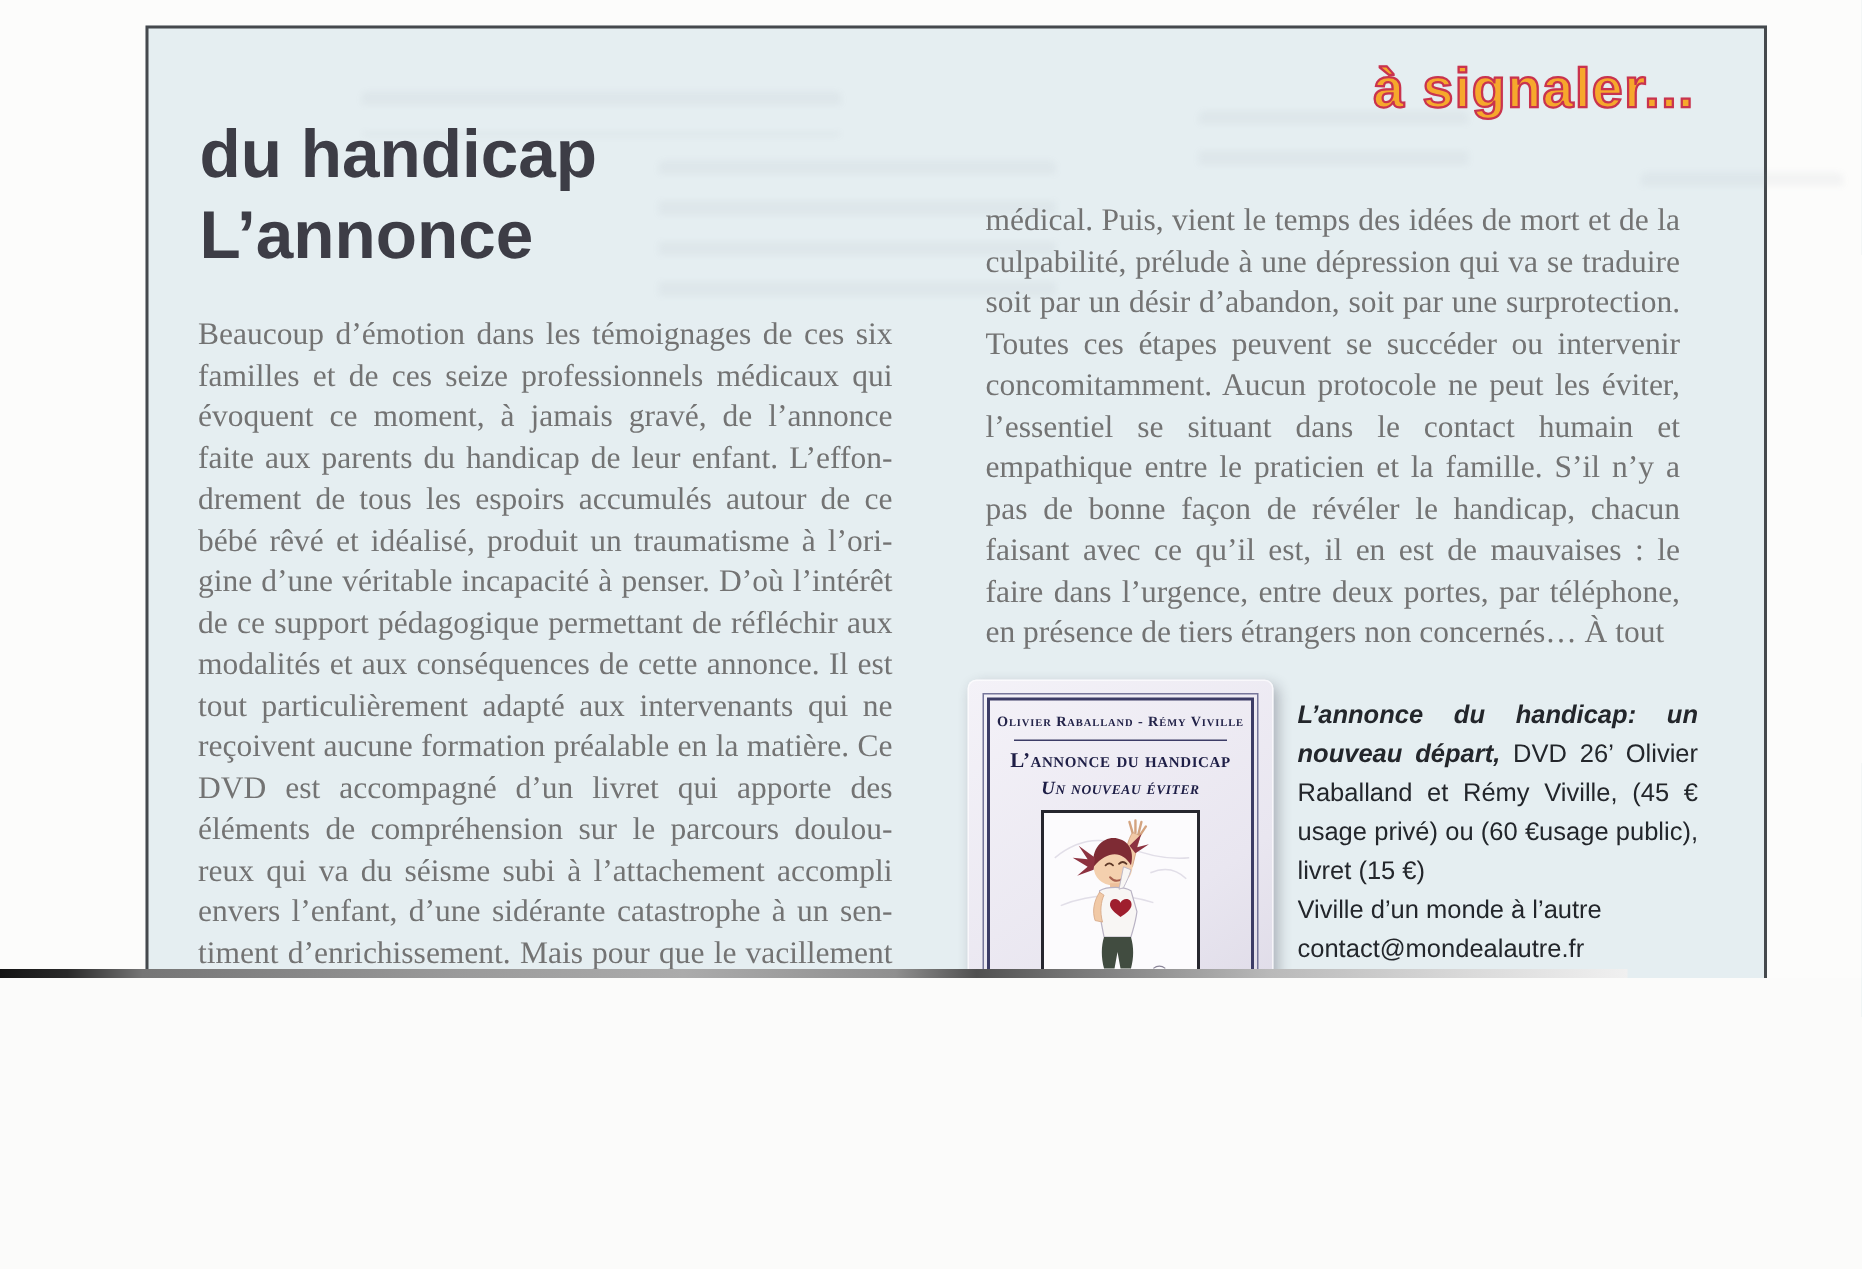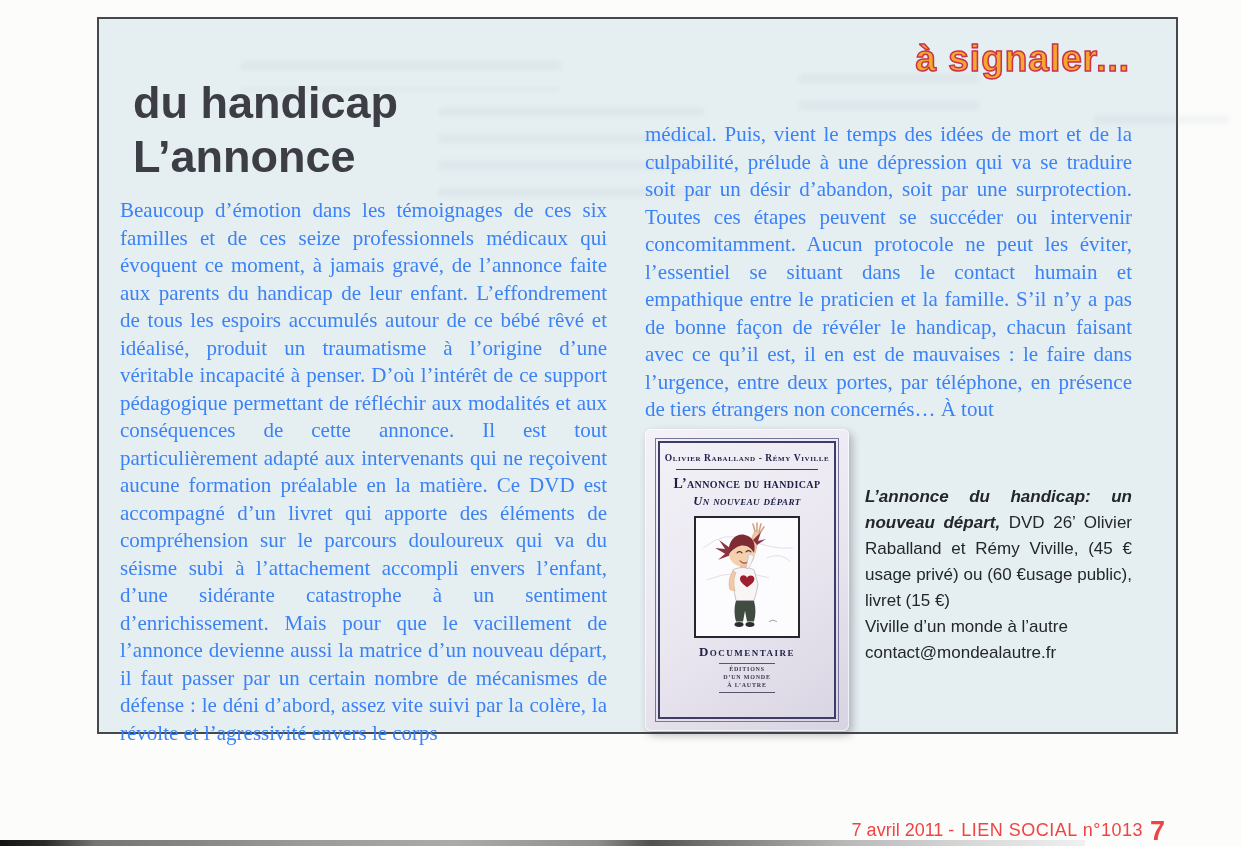--- a/index.html
+++ b/index.html
@@ -1,19 +1,19 @@
 <!DOCTYPE html>
 <html lang="fr"><head>
 <meta charset="utf-8">
 <style>
   * { box-sizing: border-box; }
   html,body { margin:0; padding:0; }
   body { width:1241px; height:846px; background:#fbfbfa; font-family:"Liberation Sans",sans-serif; }
 
-  .page { position:relative; width:1241px; height:846px; overflow:hidden; background:#fcfcfb; }
+  .page { position:relative; width:1241px; height:652px; overflow:hidden; background:#fcfcfb; }
 
   
   .panel { position:absolute; left:97px; top:17px; width:1081px; height:717px;
            background:#e5eef1; border:2px solid #45494d; }
 
   
   .ghost { position:absolute; filter:blur(2px); opacity:.5; border-radius:4px;
            background:repeating-linear-gradient(180deg, rgba(128,138,152,.14) 0 9px, rgba(128,138,152,0) 9px 27px); }
   .g1 { left:340px; top:88px;  width:265px; height:100px; }
   .g2 { left:142px; top:42px;  width:320px; height:30px;  }
@@ -26,21 +26,21 @@
               color:#f6a82c; -webkit-text-stroke:1.5px #c9334e; text-shadow:0 0 1px #c9334e; }
 
   
   .title { position:absolute; left:133px; top:76px; margin:0;
            font:700 45px/54px "Liberation Sans",sans-serif; color:#3d3d46; }
   .title span { display:block; }
 
   
   .left-col  { position:absolute; left:120px; top:197px; width:487px; }
   .right-col { position:absolute; left:645px; top:121px; width:487px; }
-  .body-text { margin:0; font:400 21px/27.5px "Liberation Serif",serif; color:#3b82f6;
+  .body-text { margin:12px; font:400 21px/27.5px "Liberation Serif",serif; color:#737373;
                text-align:justify; hyphens:auto; -webkit-hyphens:auto; }
 
   
   .dvd { float:left; width:204px; height:302px; margin:5px 16px 4px 0; position:relative; }
   .cover { position:absolute; inset:0; border-radius:6px;
            background:linear-gradient(145deg,#f4f2f8 0%,#e9e6f0 55%,#d7d3e1 100%);
            box-shadow:3px 4px 9px rgba(40,40,60,.32), inset 0 0 0 1px rgba(255,255,255,.65); }
   .frame-outer { position:absolute; inset:9px 10px; border:1px solid #76769a; }
   .frame-inner { position:absolute; inset:12px 13px; border:2px solid #3c3c66;
                  display:flex; flex-direction:column; align-items:center;
@@ -54,21 +54,21 @@
                     font-variant:small-caps; letter-spacing:.4px; color:#1e1e46; margin-top:2px; }
   .illo { width:106px; height:124px; border:2px solid #26262e; background:#fcfbfd;
           margin:7px 0 5px; overflow:hidden; }
   .cover-genre { font:700 13px/1.2 "Liberation Serif",serif; font-variant:small-caps;
                  letter-spacing:1.5px; color:#232349; margin-top:1px; }
   .pub { margin-top:4px; text-align:center; color:#3a3a50;
          border-top:1px solid #55556e; border-bottom:1px solid #55556e; padding:2px 4px; }
   .pub div { font:700 6px/1.3 "Liberation Serif",serif; letter-spacing:.8px; text-transform:uppercase; }
 
   
-  .caption { overflow:hidden; margin-top:60px; font:400 17px/26px "Liberation Sans",sans-serif;
+  .caption { overflow:hidden; margin-top:28px; font:400 17px/26px "Liberation Sans",sans-serif;
              color:#23262b; text-align:justify; }
   .cap-lead { font-weight:700; font-style:italic; }
 
   
   .footer { position:absolute; left:700px; top:772px; width:465px;
             display:flex; justify-content:flex-end; align-items:center; gap:7px;
             font:400 18px/1.2 "Liberation Sans",sans-serif; color:#ef4444;margin-top:43px; }
   .footer .journal { font-weight:400; letter-spacing:.5px; }
   .footer .pageno  { font-weight:700; font-size:27px; }
 
@@ -104,21 +104,21 @@
   <div class="right-col">
     <p class="body-text">médical. Puis, vient le temps des idées de mort et de la culpabilité, prélude à une dépression qui va se tra­duire soit par un désir d’abandon, soit par une sur­protection. Toutes ces étapes peuvent se succéder ou intervenir concomitamment. Aucun protocole ne peut les éviter, l’essentiel se situant dans le contact humain et empathique entre le praticien et la famille. S’il n’y a pas de bonne façon de révéler le handicap, chacun faisant avec ce qu’il est, il en est de mauvaises : le faire dans l’urgence, entre deux portes, par téléphone, en présence de tiers étrangers non concernés… À tout</p>
 
     <div class="dvd">
       <div class="cover">
         <div class="frame-outer"></div>
         <div class="frame-inner">
           <div class="cover-authors">Olivier Raballand - Rémy Viville</div>
           <hr class="cover-rule">
           <div class="cover-title">L’annonce du handicap</div>
-          <div class="cover-subtitle">Un nouveau départ</div>
+          <div class="cover-subtitle">Un nouveau éviter</div>
           <div class="illo">
             <svg viewBox="0 0 100 118" width="100%" height="100%">
               <path d="M6 30 Q28 12 52 22 T96 30 M10 62 Q40 50 72 60 M70 40 Q84 34 94 44" stroke="#d6d1de" stroke-width="1" fill="none" opacity="0.7"></path>
               <path d="M52 34 C53 26 55 18 58 13 L63 15 C61 22 60 29 58 36 Z" fill="#f1c9a6" stroke="#d3a37f" stroke-width="0.6"></path>
               <path d="M58 13 L56 6 M60 13 L60 5 M62 14 L64 6 M63 15 L67 9" stroke="#d3a37f" stroke-width="1.6" fill="none" stroke-linecap="round"></path>
               <ellipse cx="45" cy="36" rx="13" ry="12.5" fill="#f4d0ae"></ellipse>
               <path d="M32 36 C30 22 40 15 48 17 C57 19 59 27 57 35 C52 26 42 24 32 36 Z" fill="#7e2b34"></path>
               <path d="M33 30 L22 22 L28 31 L18 30 L28 36 L21 42 L32 38 Z" fill="#8d3240"></path>
               <path d="M56 22 L64 14 L61 23 L69 21 L60 27 Z" fill="#8d3240"></path>
               <path d="M40 35 q2.5 -2.5 5 0" stroke="#5c3726" stroke-width="1.2" fill="none" stroke-linecap="round"></path>

